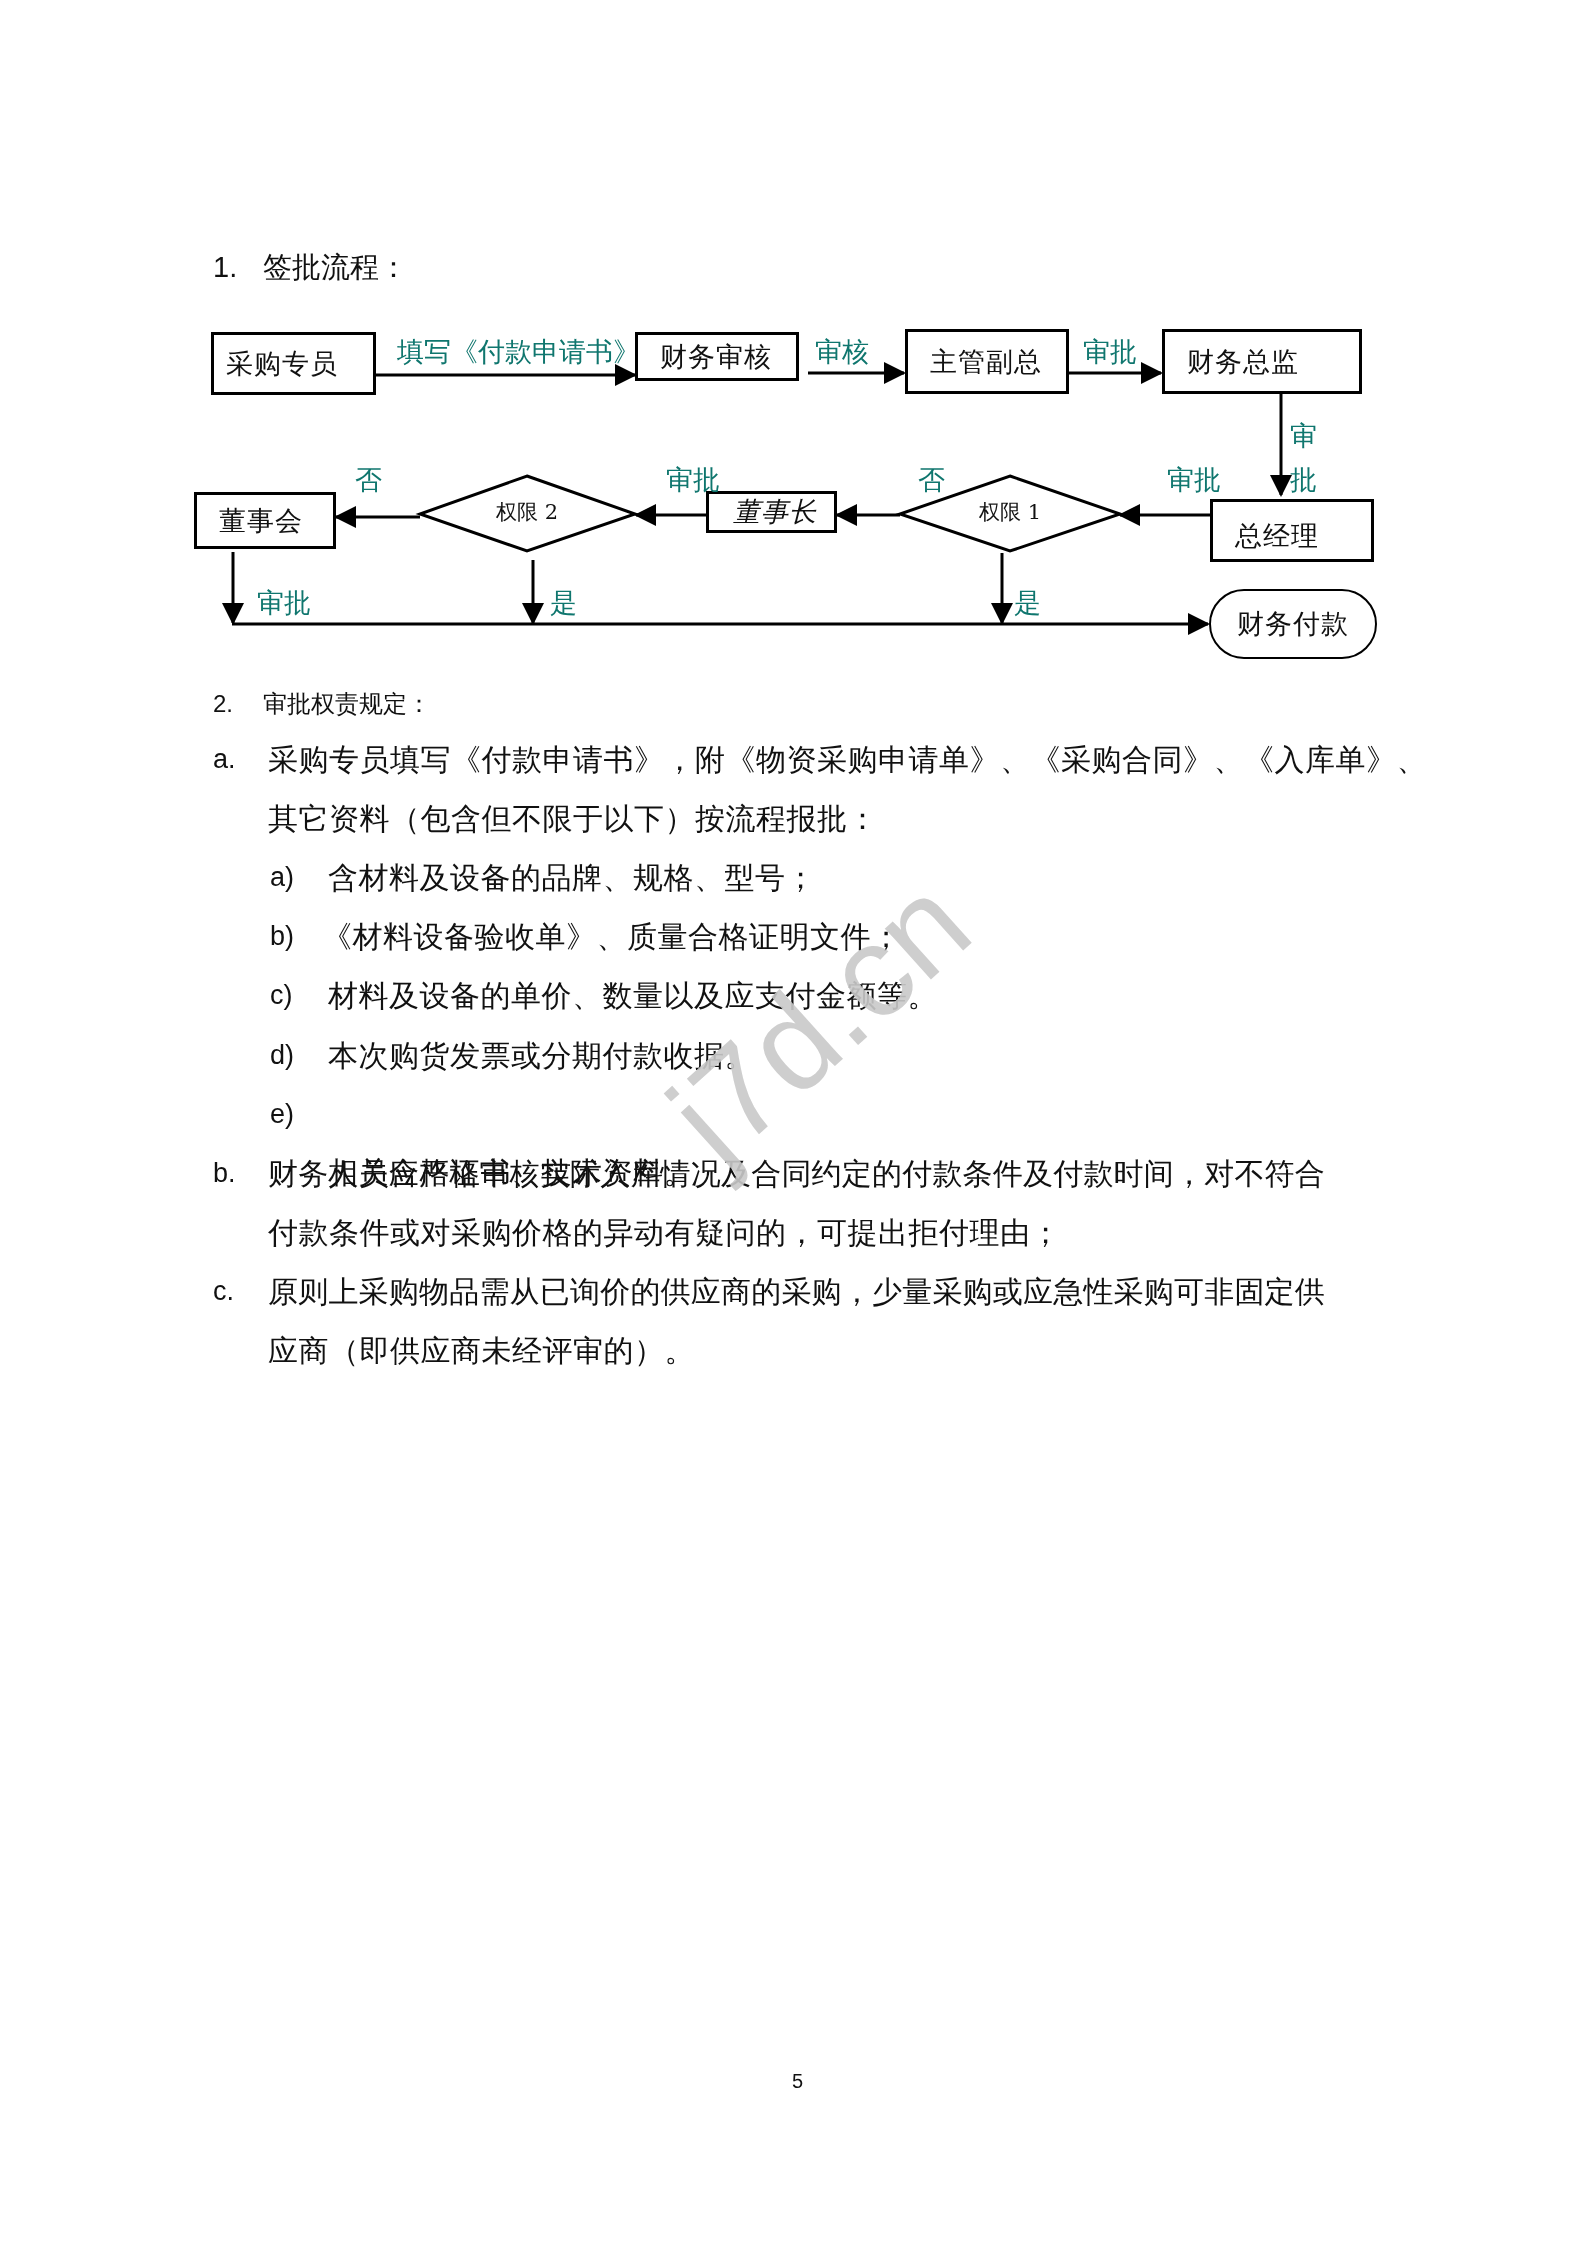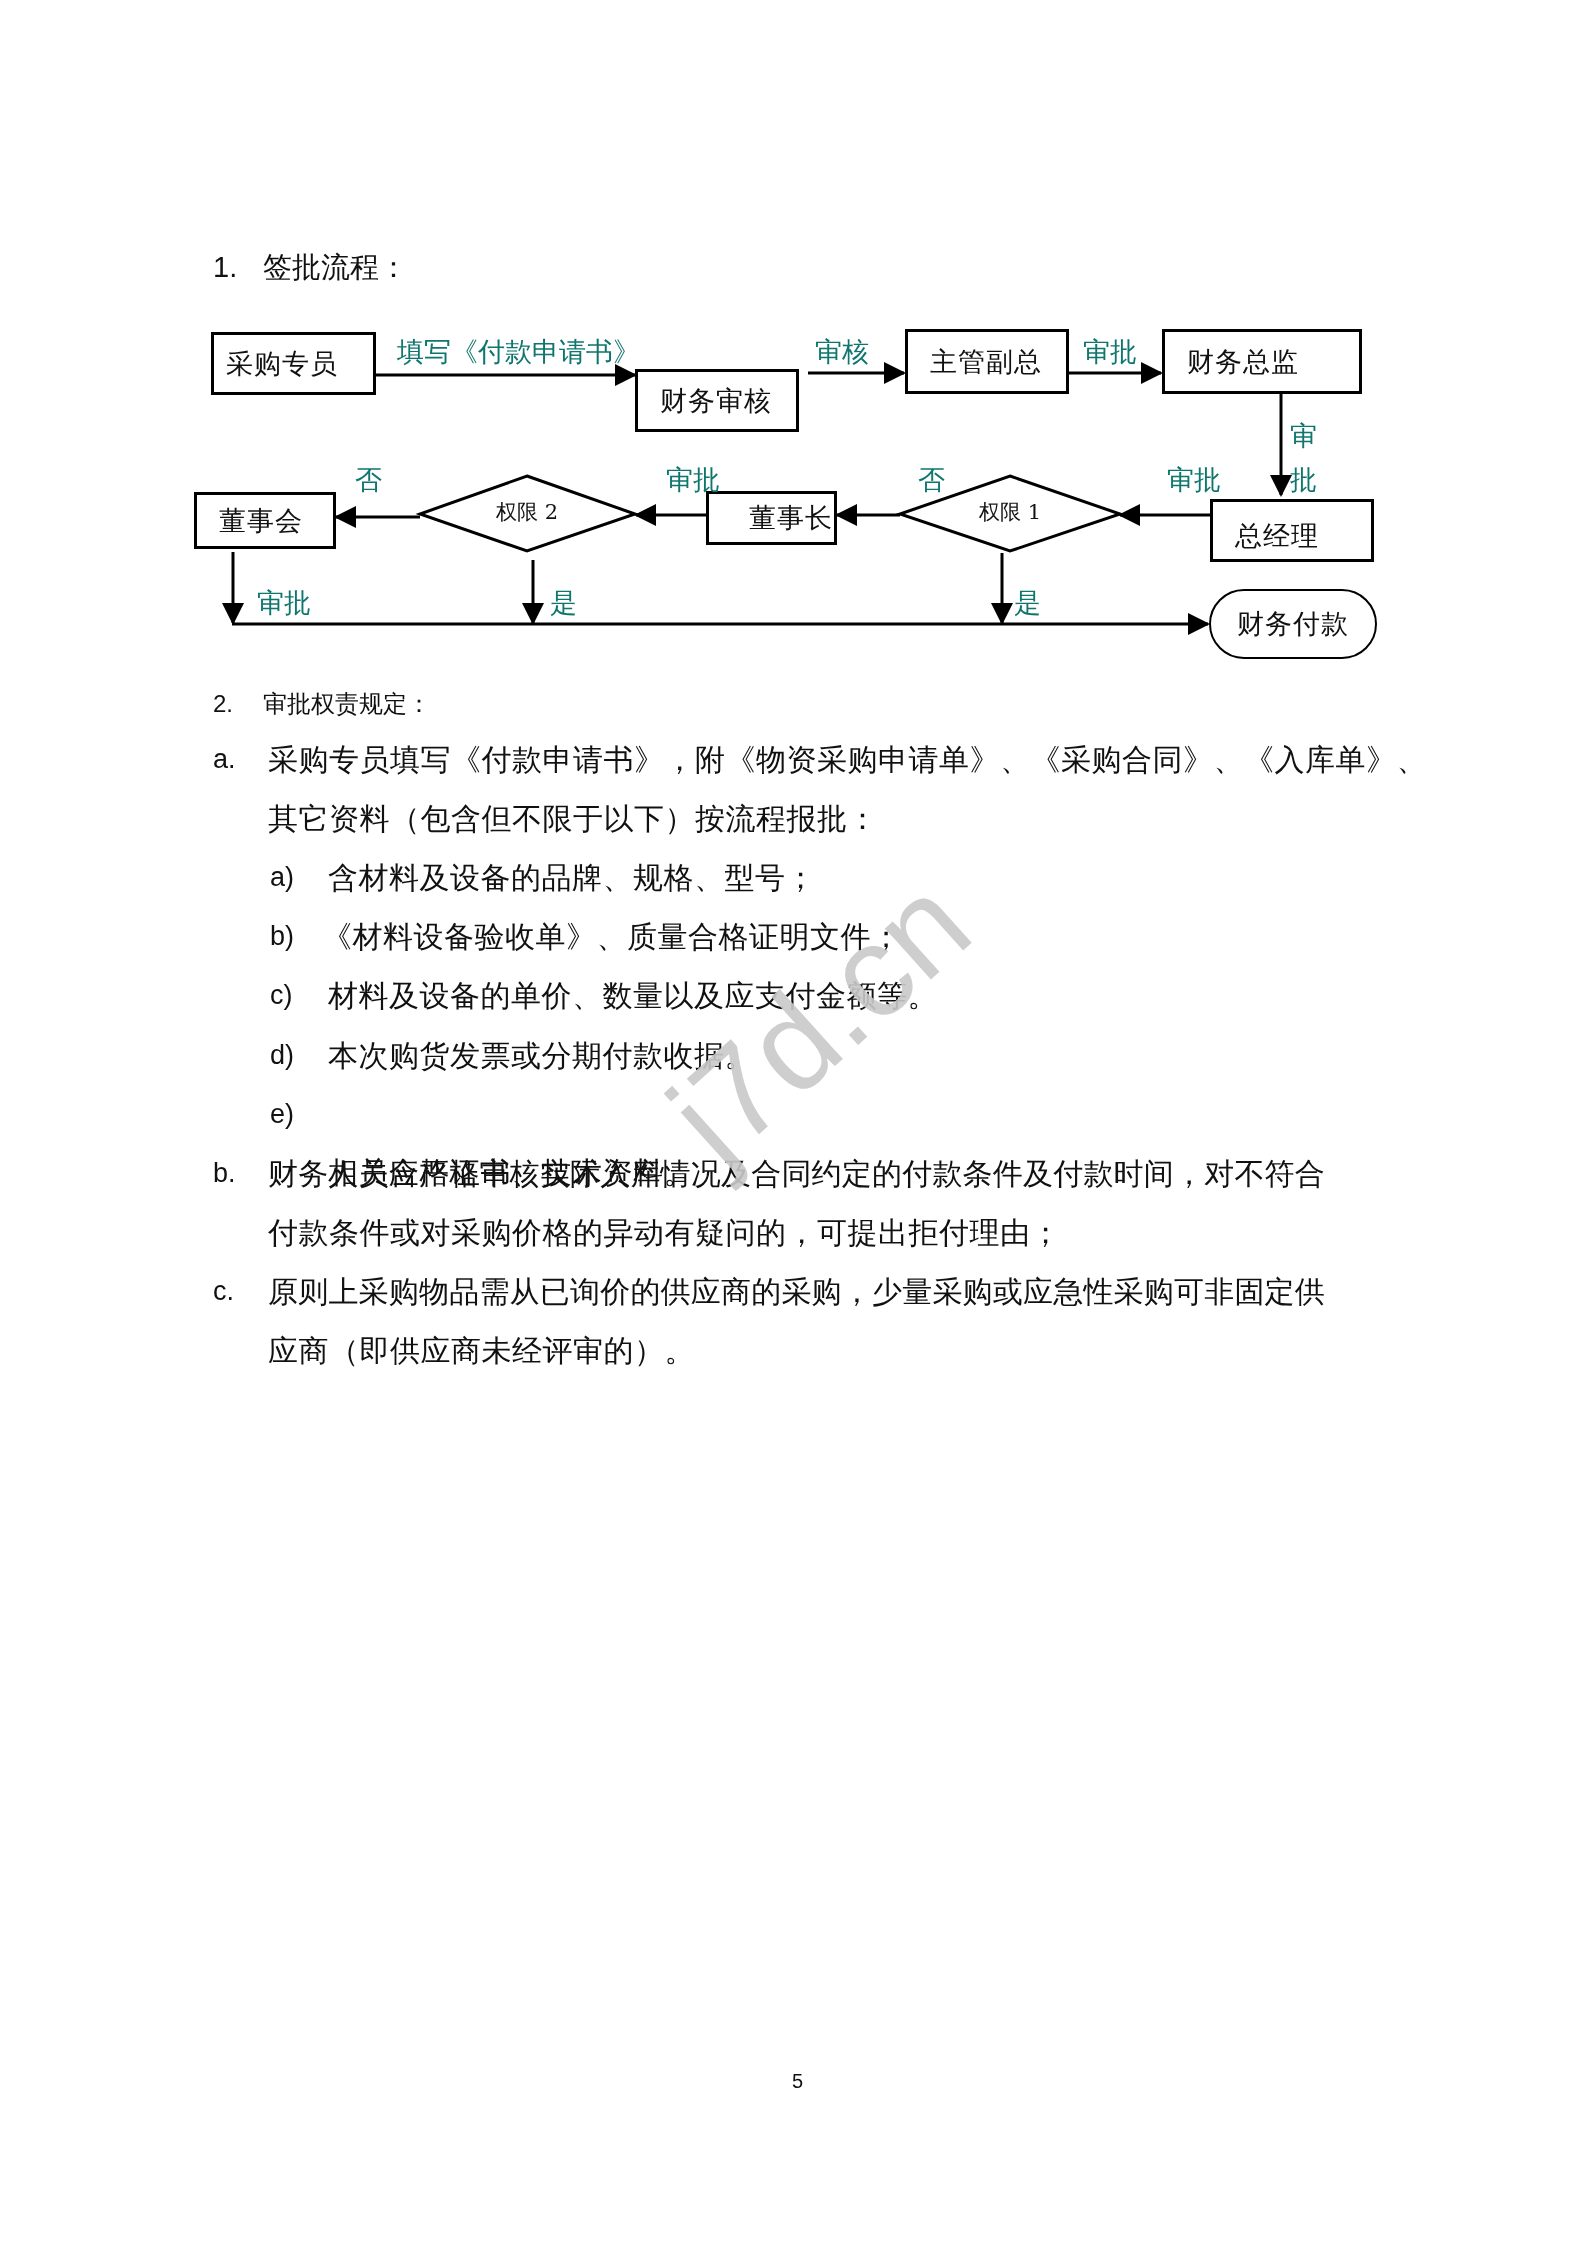--- a/index.html
+++ b/index.html
@@ -57,33 +57,33 @@
   <line x1="233" y1="552" x2="233" y2="623" stroke="#000" stroke-width="3" marker-end="url(#ahb)"></line>
   <line x1="533" y1="560" x2="533" y2="623" stroke="#000" stroke-width="3" marker-end="url(#ahb)"></line>
   <line x1="1002" y1="553" x2="1002" y2="623" stroke="#000" stroke-width="3" marker-end="url(#ahb)"></line>
 
   <line x1="232" y1="624" x2="1208" y2="624" stroke="#000" stroke-width="3" marker-end="url(#ahb)"></line>
 </svg>
 
 <div class="box" style="left:211px;top:332px;width:165px;height:63px;padding-left:12px;">
   <span>采购专员</span>
 </div>
-<div class="box" style="left:635px;top:332px;width:164px;height:63px;padding-left:22px;margin-top:37px;">
+<div class="box" style="left:635px;top:332px;width:164px;height:49px;padding-left:22px;">
   <span>财务审核</span>
 </div>
 <div class="box" style="left:905px;top:329px;width:164px;height:65px;padding-left:22px;">
   <span>主管副总</span>
 </div>
 <div class="box" style="left:1162px;top:329px;width:200px;height:65px;padding-left:22px;">
   <span>财务总监</span>
 </div>
 <div class="box" style="left:1210px;top:499px;width:164px;height:63px;padding-left:22px;padding-top:10px;">
   <span>总经理</span>
 </div>
-<div class="box" style="left:706px;top:491px;width:131px;height:54px;padding-left:40px;">
+<div class="box" style="left:706px;top:491px;width:131px;height:42px;padding-left:24px;font-style:italic;">
   <span>董事长</span>
 </div>
 <div class="box" style="left:194px;top:492px;width:142px;height:57px;padding-left:22px;">
   <span>董事会</span>
 </div>
 <div class="diamond-label" style="left:960px;top:498px;width:100px;">权限 1</div>
 <div class="diamond-label" style="left:477px;top:498px;width:100px;">权限 2</div>
 <div class="pill" style="left:1209px;top:589px;width:168px;height:70px;text-align:center;">
   <span>财务付款</span>
 </div>

